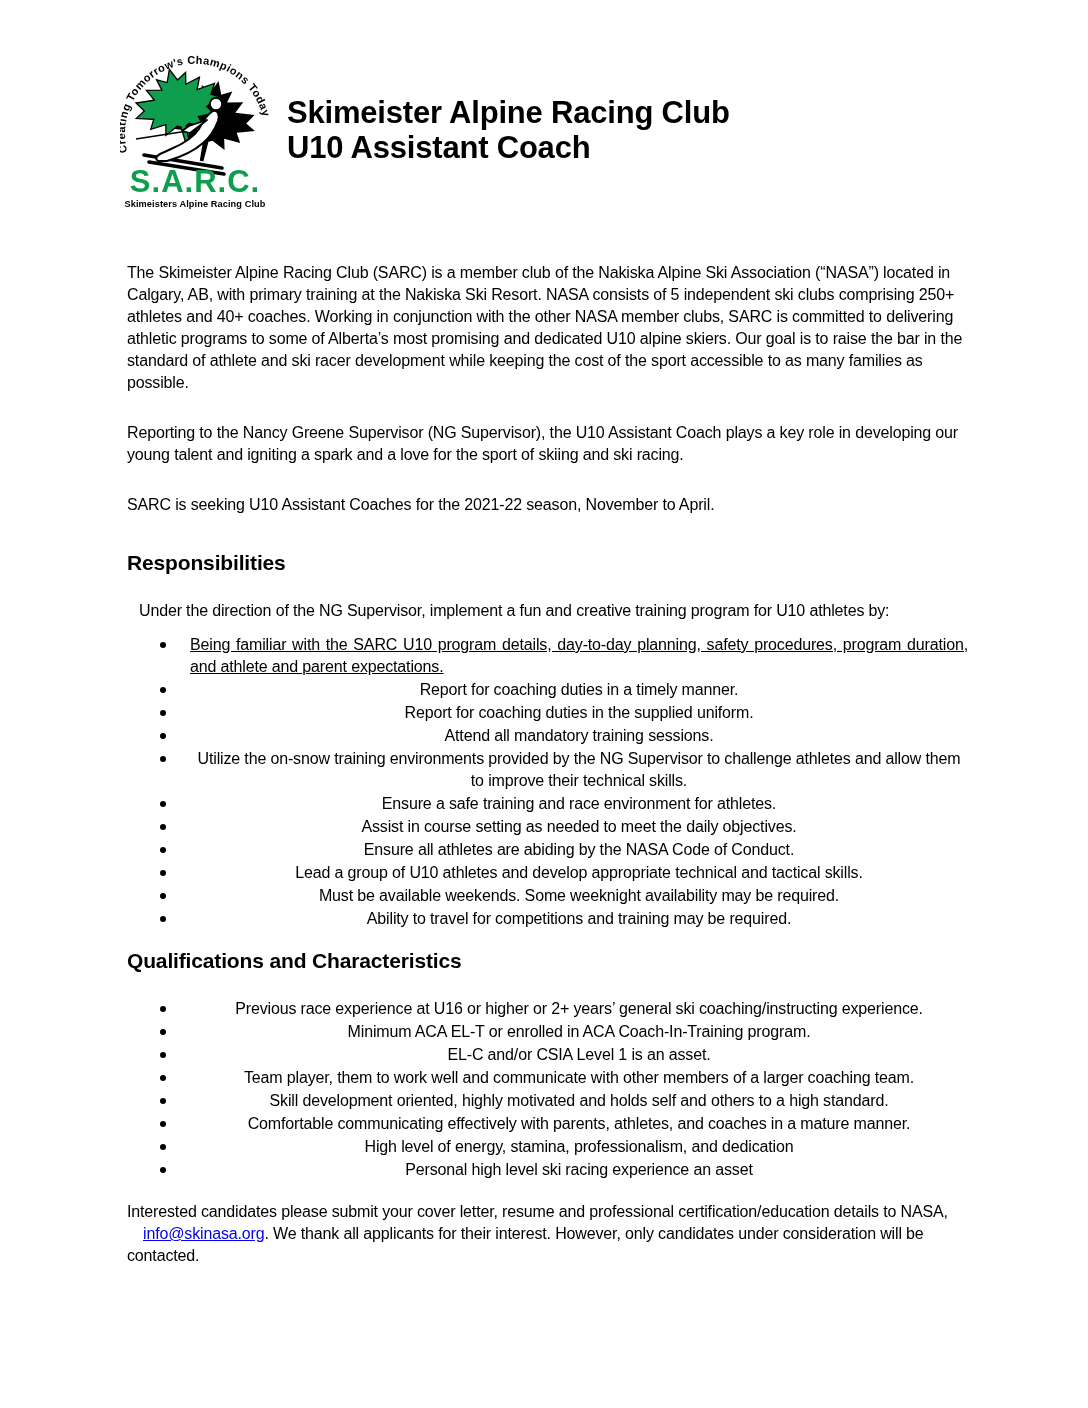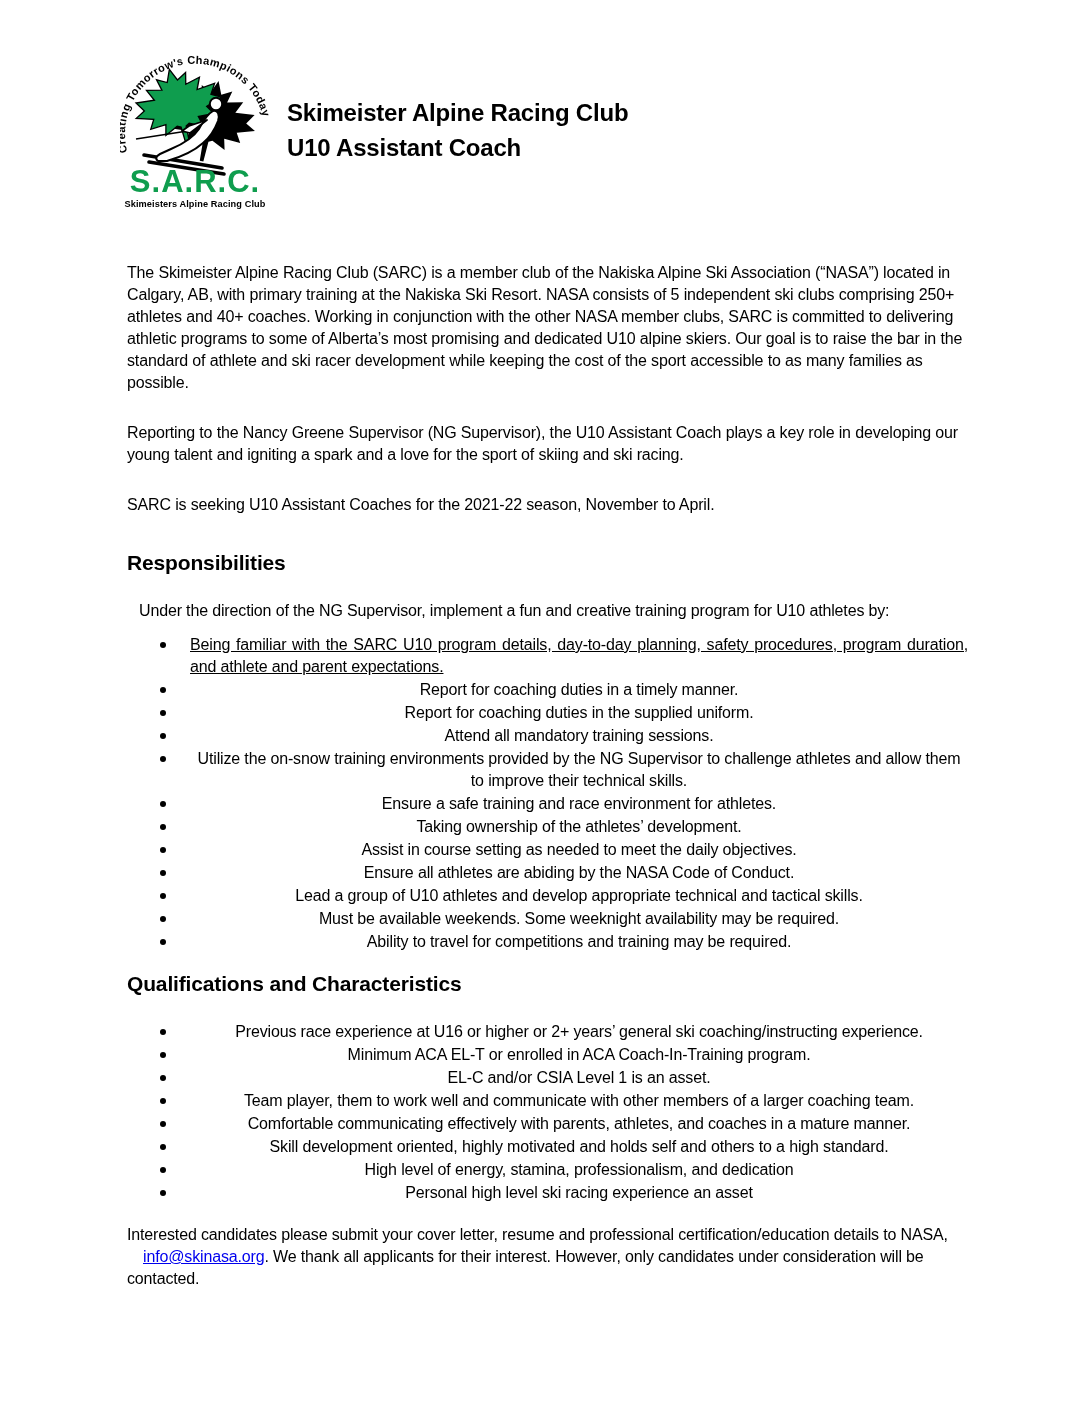--- a/index.html
+++ b/index.html
@@ -10,21 +10,21 @@
     background:#ffffff;
     font-family:"Liberation Sans","DejaVu Sans",sans-serif;
     color:#000;
     overflow:hidden;
   }
   
   .masthead { display:flex; align-items:flex-start; padding:42px 0 0 120px; }
   .logo { width:150px; height:178px; flex:0 0 auto; }
   .title-block {
     margin:53px 0 12px 17px;
-    font-size:24px; font-weight:bold;
+    font-size:31px; font-weight:bold;
     line-height:35px; letter-spacing:-0.2px;
   }
   
   .content {
     margin:42px 120px 0 127px;
     font-size:16px; line-height:22px; letter-spacing:-0.15px;
   }
   .content p { margin:0 0 28px; }
   p.seek { margin-bottom:36px; }
   h3.doc-heading { font-size:21px; line-height:22px; margin:0 0 26px; font-weight:bold; }
@@ -94,36 +94,35 @@
 
     <h3 class="doc-heading">Responsibilities</h3>
     <p class="lead">Under the direction of the NG Supervisor, implement a fun and creative training program for U10 athletes by:</p>
     <ul class="doc-list list-responsibilities">
         <li>Being familiar with the SARC U10 program details, day-to-day planning, safety procedures, program duration, and athlete and parent expectations.</li>
         <li>Report for coaching duties in a timely manner.</li>
         <li>Report for coaching duties in the supplied uniform.</li>
         <li>Attend all mandatory training sessions.</li>
         <li>Utilize the on-snow training environments provided by the NG Supervisor to challenge athletes and allow them to improve their technical skills.</li>
         <li>Ensure a safe training and race environment for athletes.</li>
-        <li>Taking ownership of the athletes’ development.</li>
         <li>Assist in course setting as needed to meet the daily objectives.</li>
         <li>Ensure all athletes are abiding by the NASA Code of Conduct.</li>
         <li>Lead a group of U10 athletes and develop appropriate technical and tactical skills.</li>
         <li>Must be available weekends. Some weeknight availability may be required.</li>
         <li>Ability to travel for competitions and training may be required.</li>
       </ul>
 
     <h3 class="doc-heading">Qualifications and Characteristics</h3>
     <ul class="doc-list list-qualifications">
         <li>Previous race experience at U16 or higher or 2+ years’ general ski coaching/instructing experience.</li>
         <li>Minimum ACA EL-T or enrolled in ACA Coach-In-Training program.</li>
         <li>EL-C and/or CSIA Level 1 is an asset.</li>
         <li>Team player, them to work well and communicate with other members of a larger coaching team.</li>
+        <li>Skill development oriented, highly motivated and holds self and others to a high standard.</li>
         <li>Comfortable communicating effectively with parents, athletes, and coaches in a mature manner.</li>
-        <li>Skill development oriented, highly motivated and holds self and others to a high standard.</li>
         <li>High level of energy, stamina, professionalism, and dedication</li>
         <li>Personal high level ski racing experience an asset</li>
       </ul>
 
     <p class="closing"><span>Interested candidates please submit your cover letter, resume and professional certification/education details to NASA, </span><a class="email-link">info@skinasa.org</a><span>.  We thank all applicants for their interest.  However, only candidates under consideration will be contacted.</span></p>
 
   </main>
 </div>
 
 </body></html>

